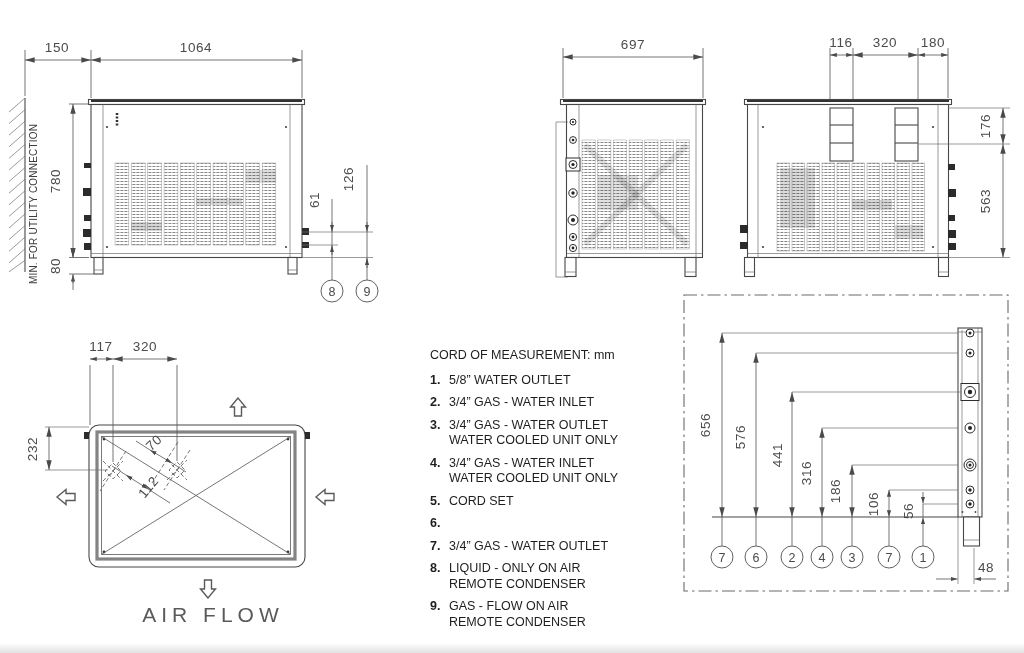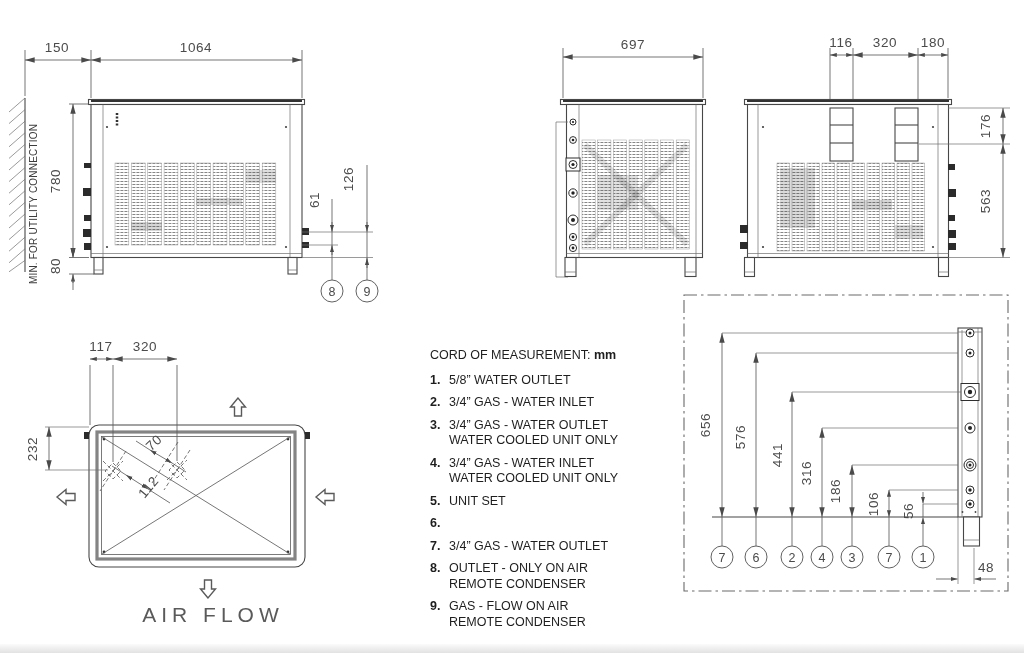--- a/index.html
+++ b/index.html
@@ -17,21 +17,21 @@
   .dl{stroke:#5d5d5d;stroke-width:0.85;fill:none;}
   .dsh{stroke:#5d5d5d;stroke-width:0.85;fill:none;stroke-dasharray:4 2.5;}
   .cl{stroke:#5a5a5a;stroke-width:0.95;fill:#ffffff;}
   .dk{fill:#2b2b2b;stroke:none;}
   .pt{stroke:#2e2e2e;stroke-width:1;fill:#ffffff;}
   .ptd{fill:#222;stroke:none;}
   .grc{fill:url(#gr);stroke:#9a9a9a;stroke-width:0.5;}
   .legend{position:absolute;left:430px;top:348px;width:260px;color:#1e1e1e;
           font-size:12.5px;line-height:15.5px;}
   .legend .hdr{margin-bottom:9px;}
-  .legend .hdr .u{font-weight:bold;}
+  .legend .hdr .u{font-weight:normal;}
   .legend .item{display:flex;margin-bottom:7px;}
   .legend .num{width:19px;font-weight:bold;flex:none;}
   .bottom-bar{position:absolute;left:0;right:0;bottom:0;height:9px;
           background:linear-gradient(180deg,#fbfbfb,#e2e2e2);}
 </style>
 </head>
 <body>
 
 <div id="canvas">
 <svg width="1024" height="653" viewBox="0 0 1024 653">
@@ -470,38 +470,38 @@
     <div class="item">
       <div class="num">4.</div>
       <div class="txt">
           <div>3/4” GAS - WATER INLET</div>
           <div>WATER COOLED UNIT ONLY</div>
         </div>
     </div>
     <div class="item">
       <div class="num">5.</div>
       <div class="txt">
-          <div>UNIT SET</div>
+          <div>CORD SET</div>
           <div></div>
         </div>
     </div>
     <div class="item">
       <div class="num">6.</div>
     </div>
     <div class="item">
       <div class="num">7.</div>
       <div class="txt">
           <div>3/4” GAS - WATER OUTLET</div>
           <div></div>
         </div>
     </div>
     <div class="item">
       <div class="num">8.</div>
       <div class="txt">
-          <div>OUTLET - ONLY ON AIR</div>
+          <div>LIQUID - ONLY ON AIR</div>
           <div>REMOTE CONDENSER</div>
         </div>
     </div>
     <div class="item">
       <div class="num">9.</div>
       <div class="txt">
           <div>GAS - FLOW ON AIR</div>
           <div>REMOTE CONDENSER</div>
         </div>
     </div>

